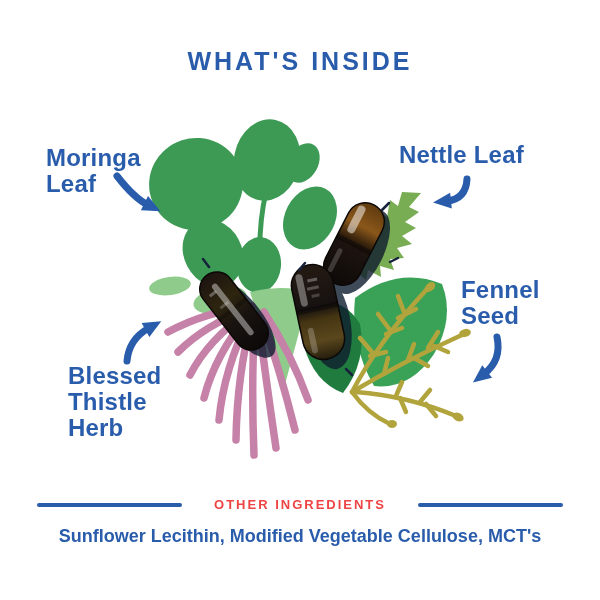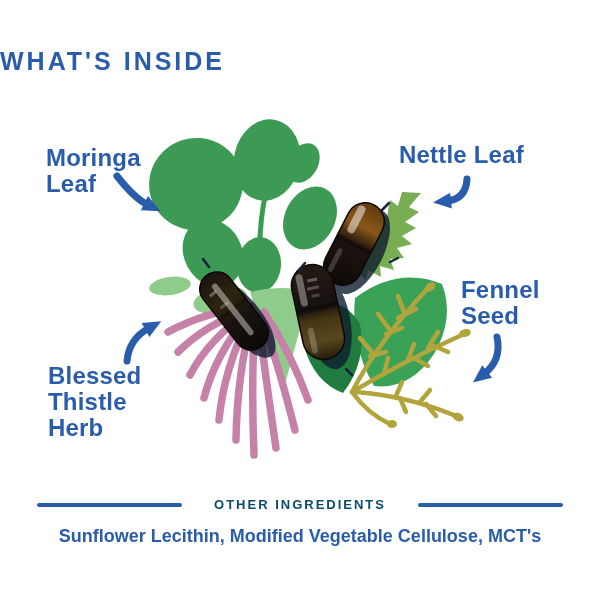--- a/index.html
+++ b/index.html
@@ -2,39 +2,39 @@
 <html><head>
 <meta charset="utf-8">
 <style>
   html,body{margin:0;padding:0;}
   body{
     width:600px;height:600px;background:#ffffff;position:relative;
     font-family:"Liberation Sans", sans-serif;overflow:hidden;
   }
   .canvas{position:absolute;inset:0;width:600px;height:600px;}
   .title{
-    position:absolute;top:47px;left:0;width:600px;text-align:left;
+    position:absolute;top:47px;left:0;width:600px;text-align:center;
     color:#2a5cac;font-size:25px;font-weight:bold;letter-spacing:3px;
   }
   .callout{
     position:absolute;color:#2a5cac;font-weight:bold;font-size:24px;
     line-height:1.08;white-space:pre-line;letter-spacing:0.2px;
   }
   .callout.moringa{left:46px;top:145px;}
   .callout.nettle{left:399px;top:142px;}
   .callout.fennel{left:461px;top:277px;}
-  .callout.blessed{left:48px;top:363px;}
+  .callout.blessed{left:68px;top:363px;}
   .illustration-svg{position:absolute;top:0;left:0;}
   .other-row{
     position:absolute;top:497px;left:0;width:600px;
     display:flex;align-items:center;justify-content:center;
   }
   .rule{height:4px;background:#2a5cac;border-radius:2px;flex:0 0 145px;}
   .other-heading{
-    color:#0c4a6e;font-weight:bold;font-size:13px;letter-spacing:2px;
+    color:#ef4444;font-weight:bold;font-size:13px;letter-spacing:2px;
     margin:0 32px;white-space:nowrap;
   }
   .ingredients-line{
     position:absolute;top:526px;left:0;width:600px;text-align:center;
     color:#2a5cac;font-weight:bold;font-size:18px;letter-spacing:0px;
   }
 </style>
 </head>
 <body>
 

